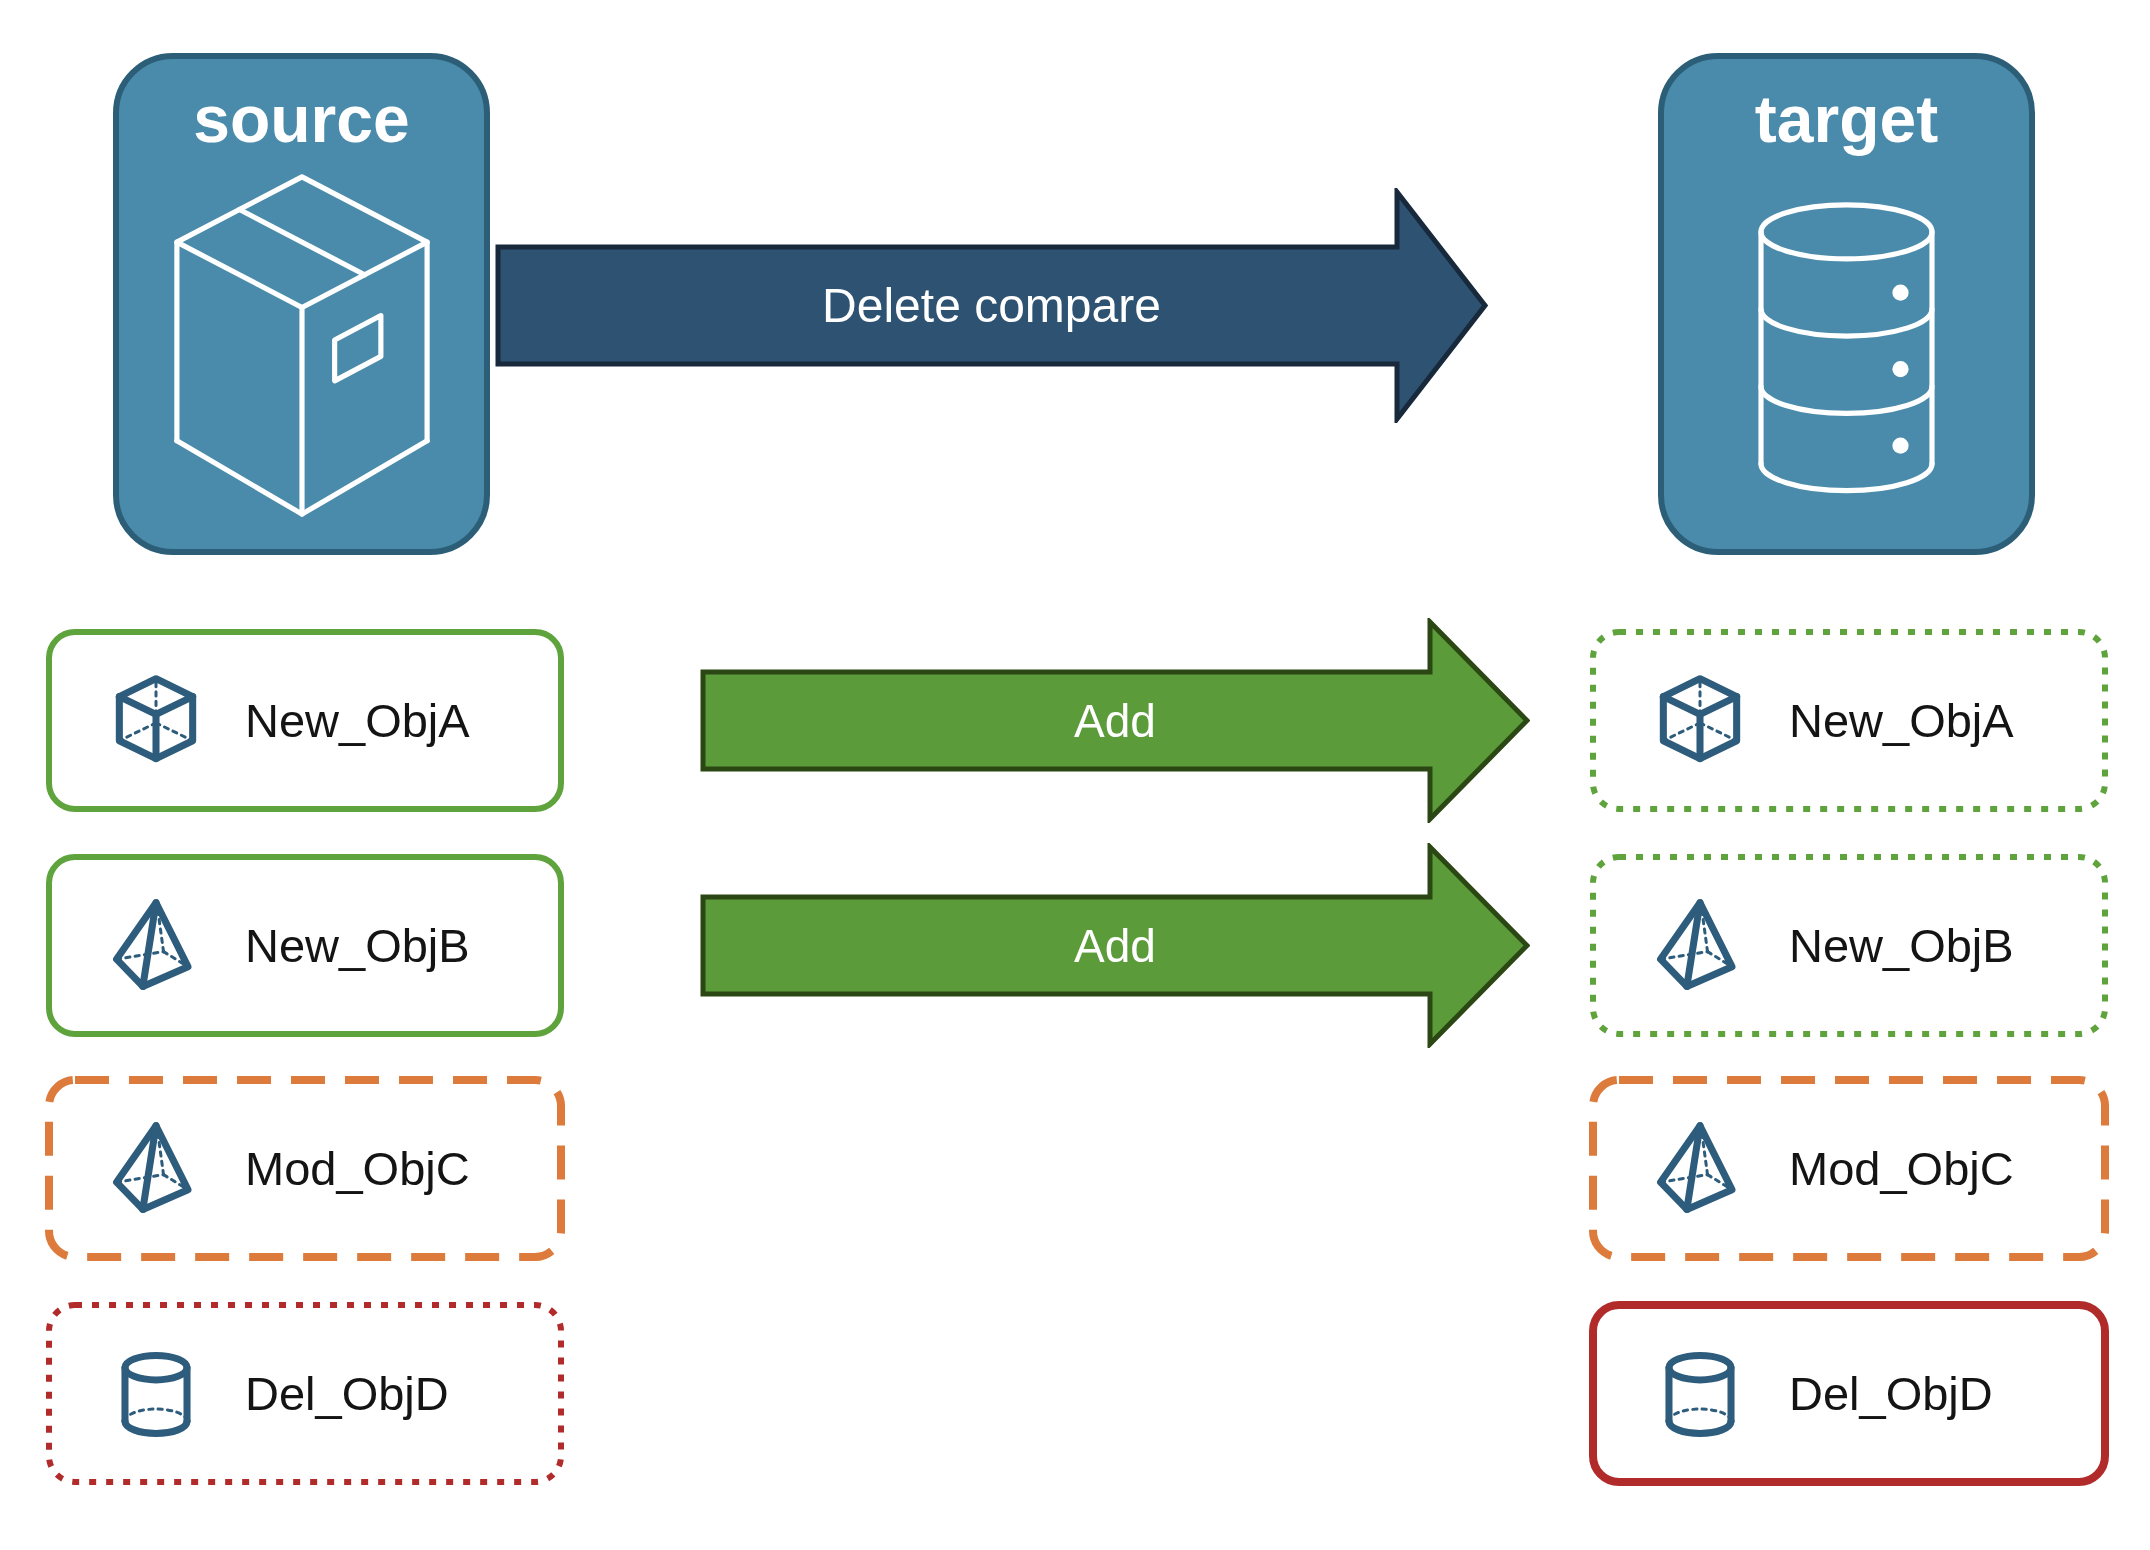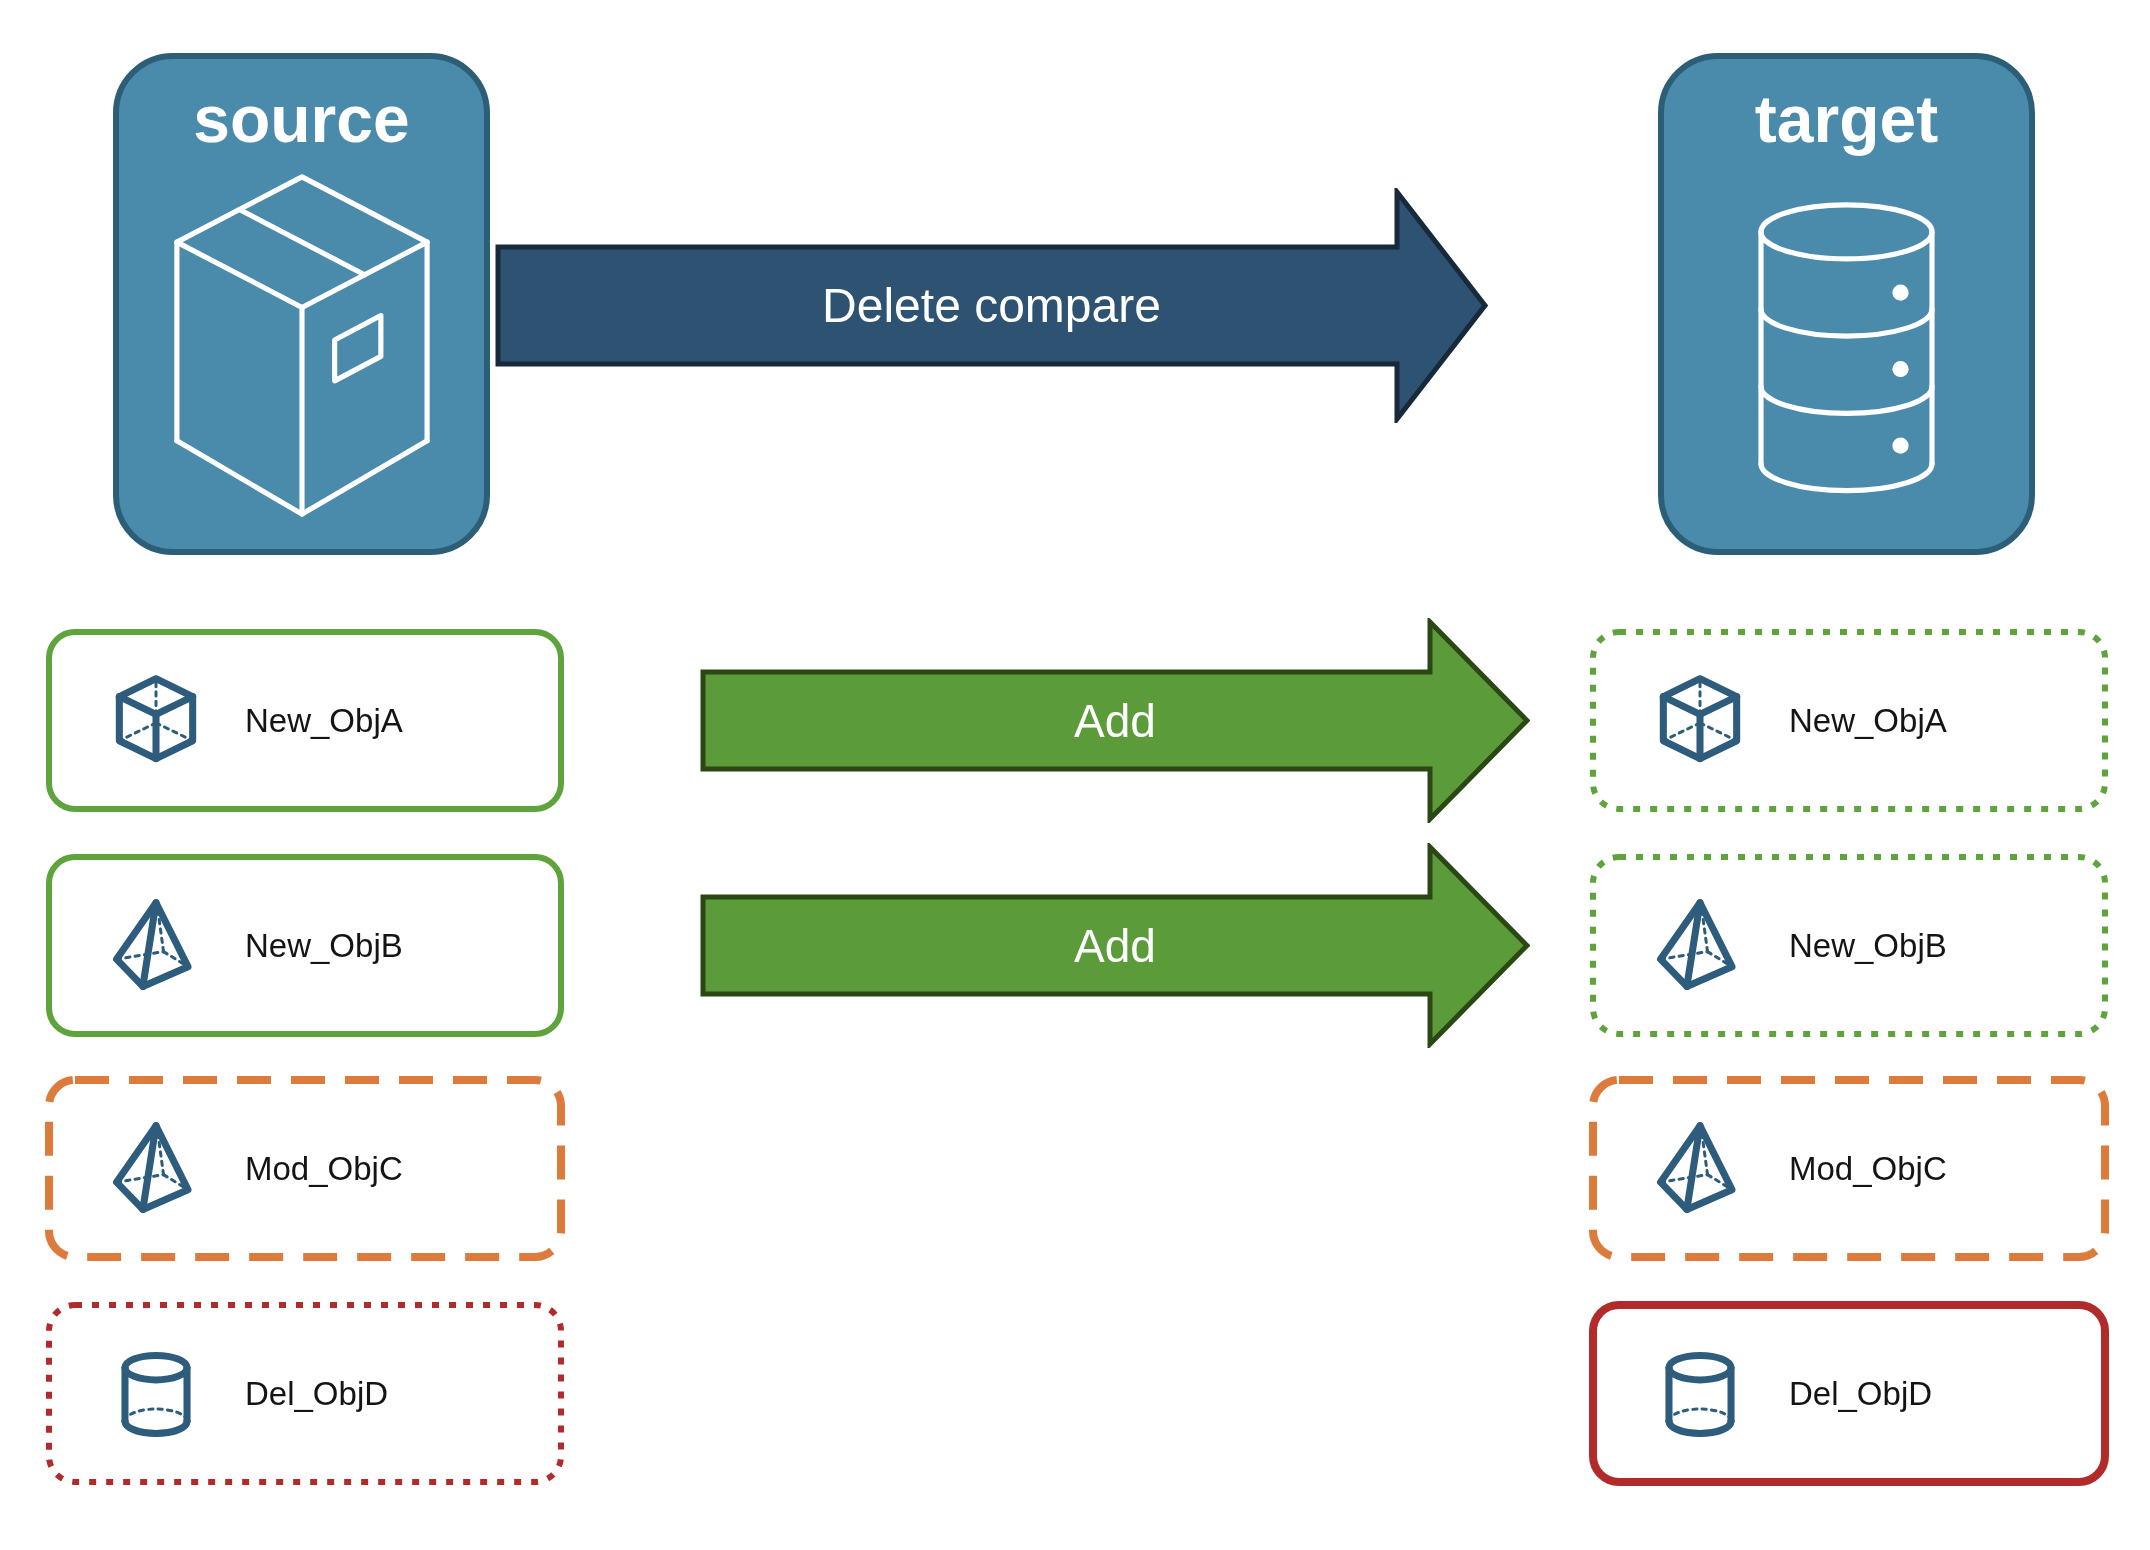--- a/index.html
+++ b/index.html
@@ -37,21 +37,21 @@
   .green-solid  .frame rect{stroke:#5FA33C;stroke-width:6;}
   .green-dotted .frame rect{stroke:#5FA33C;stroke-width:6;stroke-dasharray:7 10;}
   .orange-dashed .frame rect{stroke:#DC7B3C;stroke-width:8;stroke-dasharray:34 20;}
   .red-dotted   .frame rect{stroke:#B12B2B;stroke-width:6;stroke-dasharray:7 10;}
   .red-solid    .frame rect{stroke:#B12B2B;stroke-width:8;}
   .col-left{left:45px;} .col-right{left:1589px;}
   .r0{top:628px;} .r1{top:853px;} .r2{top:1076px;text-align:right;} .r3{top:1301px;}
   .content{position:relative;height:100%;display:flex;align-items:center;
            padding-left:64px;gap:42px;box-sizing:border-box;}
   .obj-icon{width:94px;height:94px;flex:0 0 auto;}
-  .obj-label{font-size:33px;color:#141414;white-space:nowrap;}
+  .obj-label{font-size:47px;color:#141414;white-space:nowrap;}
 
   
   .wire{stroke:#2E5C7C;fill:none;stroke-width:7.5;stroke-linejoin:round;stroke-linecap:round;}
   .wire-d{stroke:#2E5C7C;fill:none;stroke-width:3.2;stroke-dasharray:4.5 5.5;stroke-linecap:round;}
   .wwire{stroke:#ffffff;fill:none;stroke-width:1.9;stroke-linejoin:round;stroke-linecap:round;}
   .dbwire{stroke:#ffffff;fill:none;stroke-width:2.3;stroke-linejoin:round;stroke-linecap:round;}
   .dbdot{fill:#ffffff;stroke:none;}
 </style>
 </head>
 <body>

